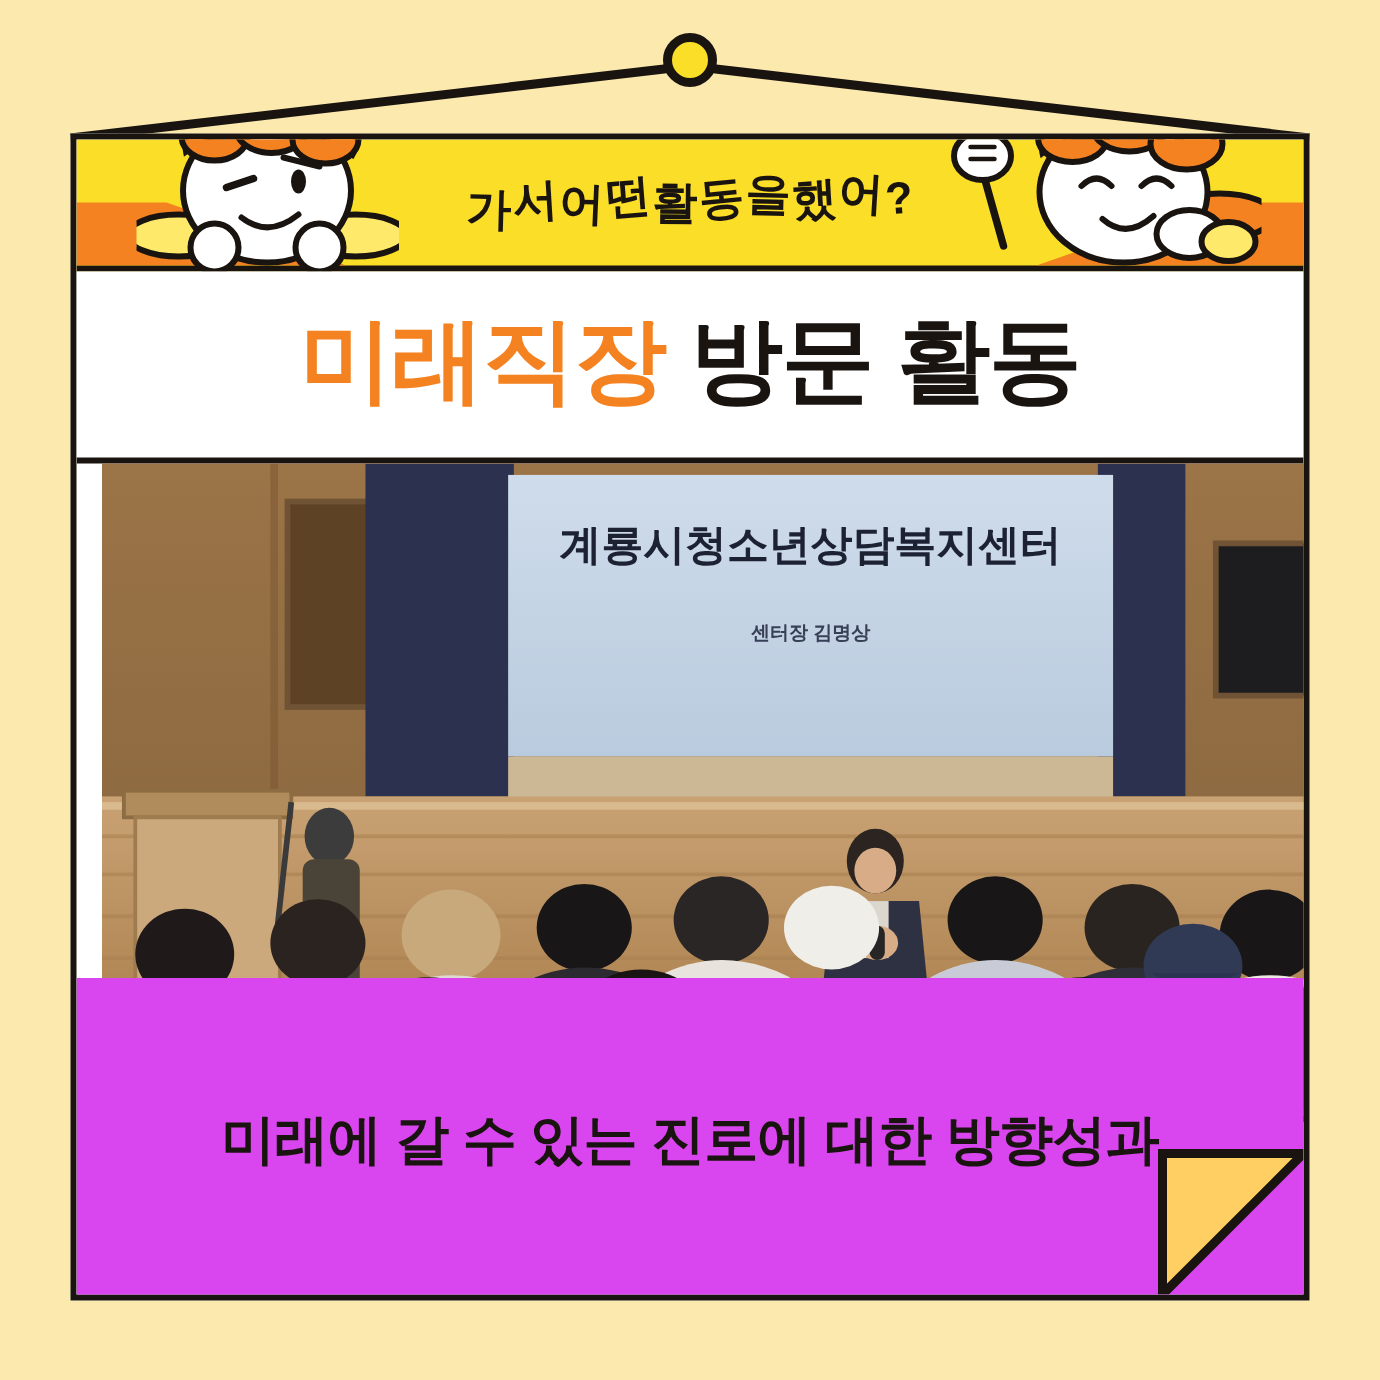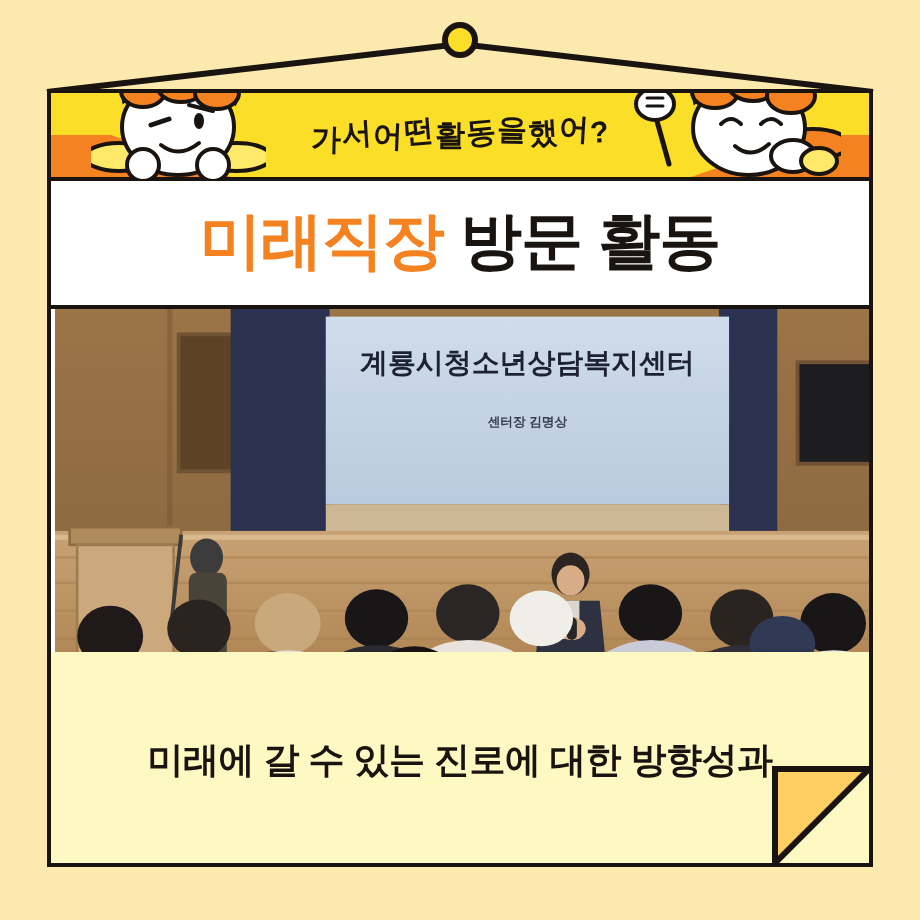--- a/index.html
+++ b/index.html
@@ -109,21 +109,21 @@
     white-space: nowrap;
     line-height: 1;
     padding-bottom: 4px;
   }
   .title-accent { color: #f58220; font-family: Liberation Serif, serif; }
   .title-main   { color: #1a1410; margin-top: 36px; }
 
   
   .photo-wrap {
     position: absolute;
-    left: 4px;
+    left: 17px;
     top: 216px;
     width: 100%;
     height: 439px;
     border-bottom: 4px solid #1a1410;
     box-sizing: border-box;
     overflow: hidden;
     background: #8d6a47;
   }
   .photo-svg { display: block; width: 100%; height: 100%; }
 
@@ -131,21 +131,21 @@
   .caption {
     position: absolute;
     left: 0;
     top: 559px;
     width: 100%;
     height: 215px;
     display: flex;
     flex-direction: column;
     align-items: center;
     justify-content: center;
-    background: #fef9c3;
+    background: #d946ef;
   }
   .caption-line {
     font-size: 36px;
     font-weight: 700;
     color: #1a1410;
     line-height: 1.55;
     letter-spacing: -0.5px;
     white-space: nowrap;
   }
 

